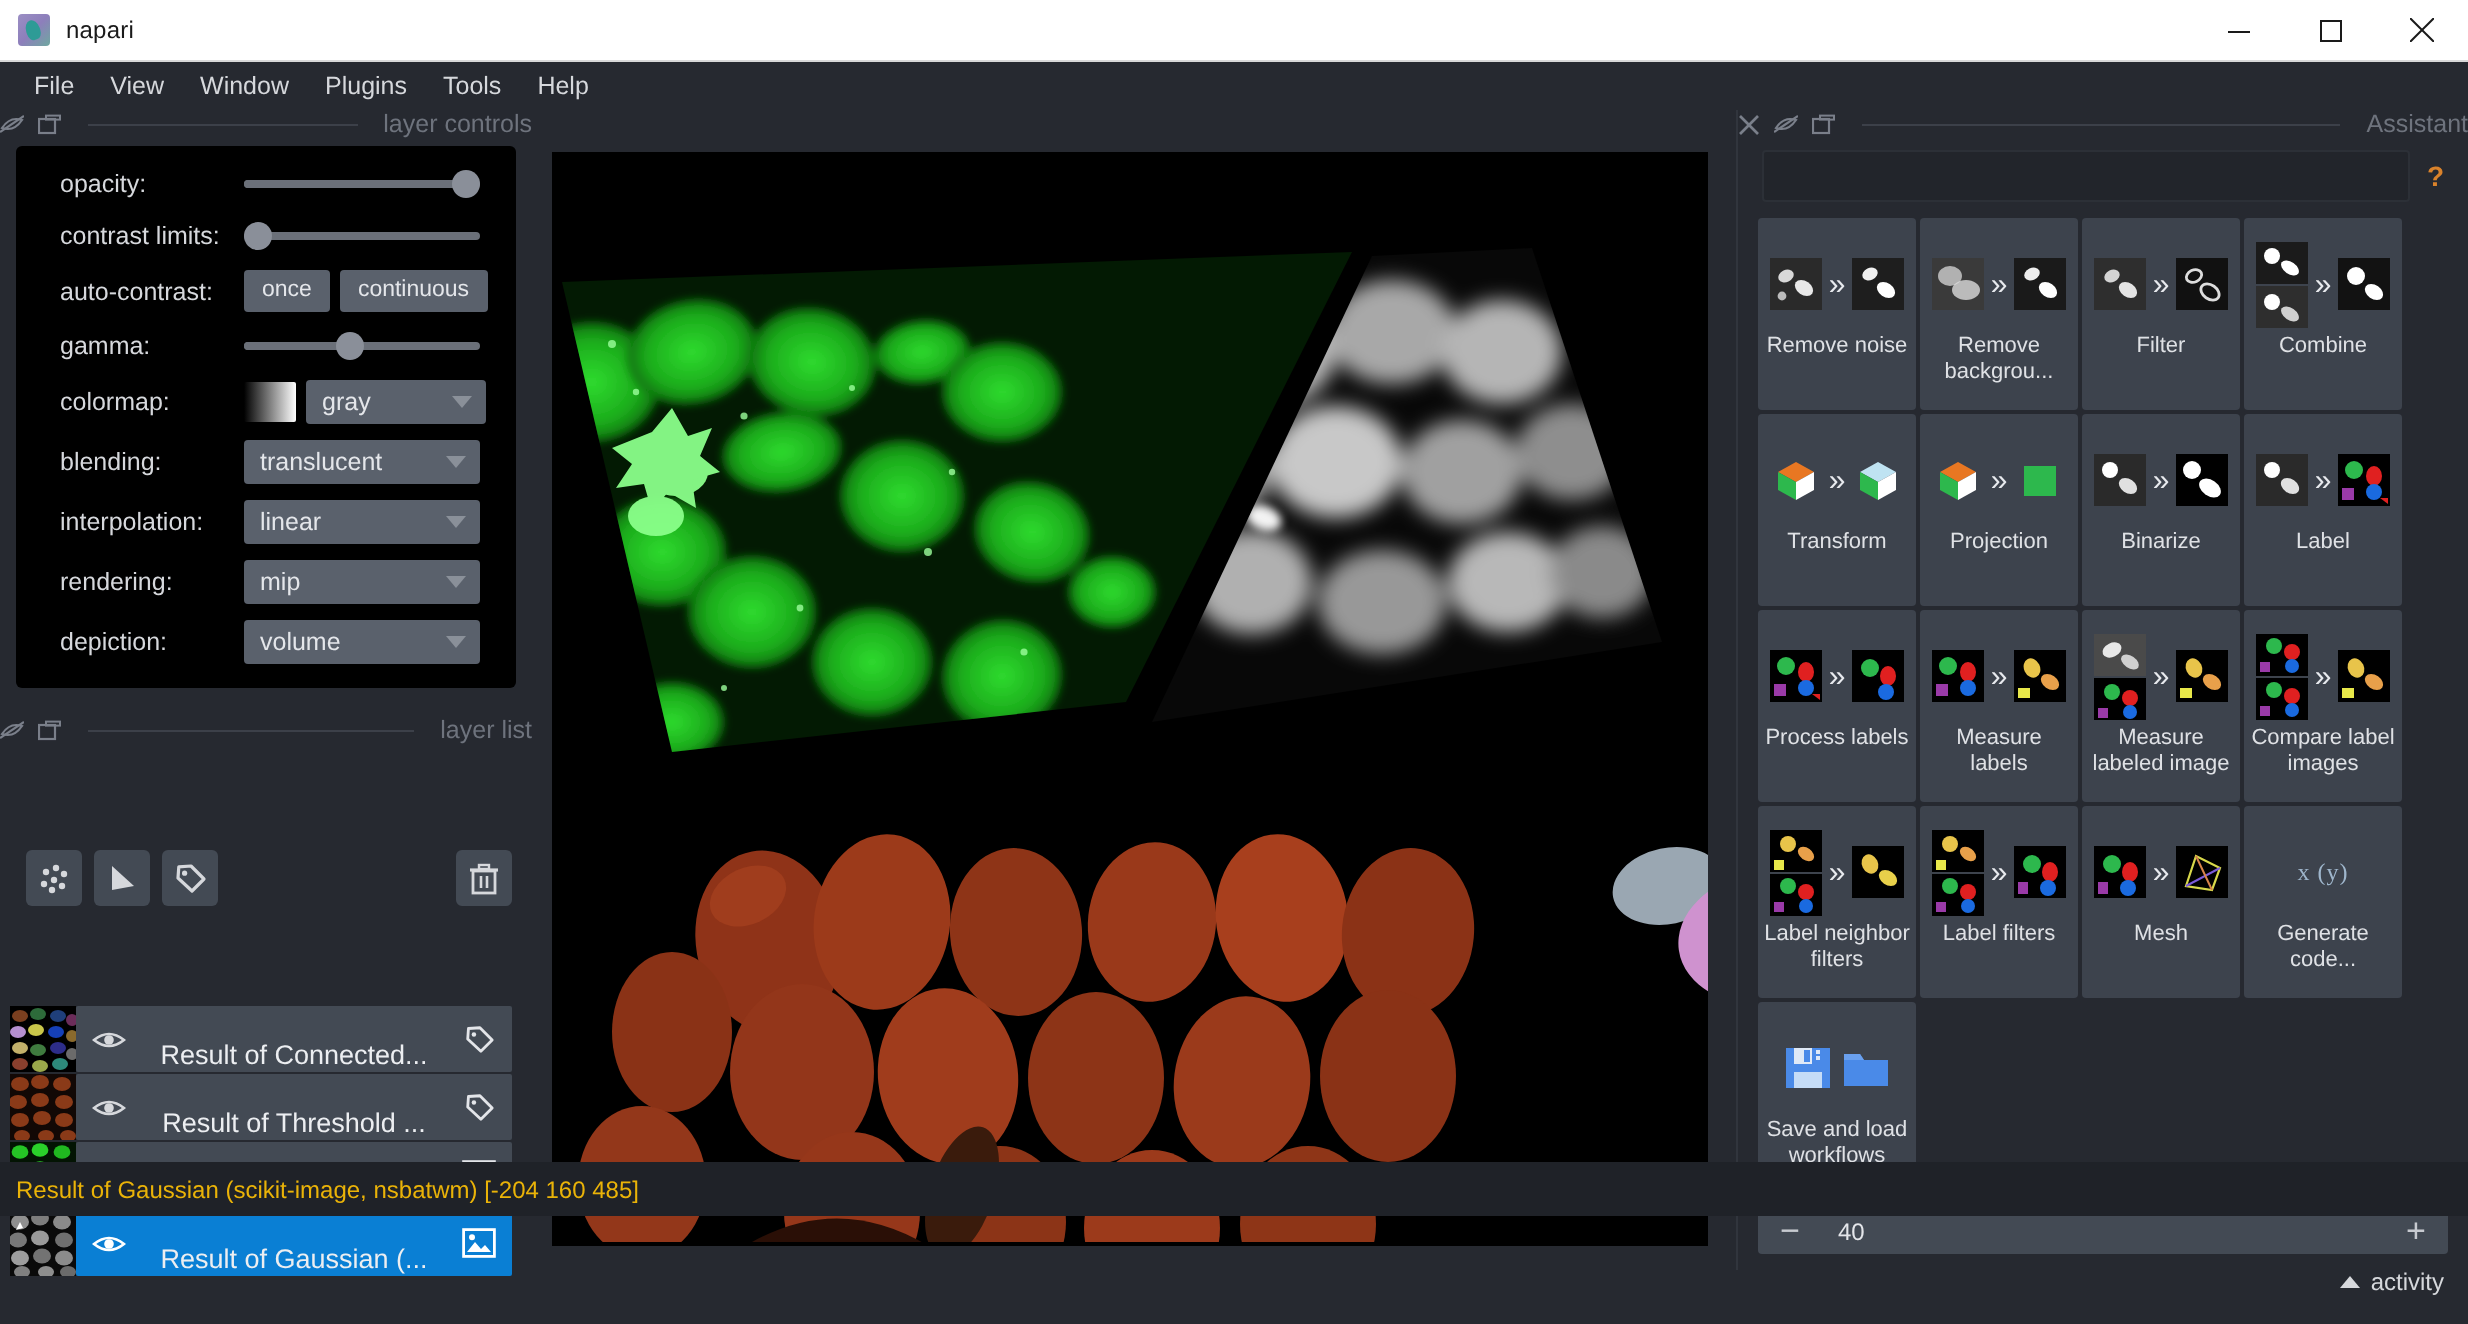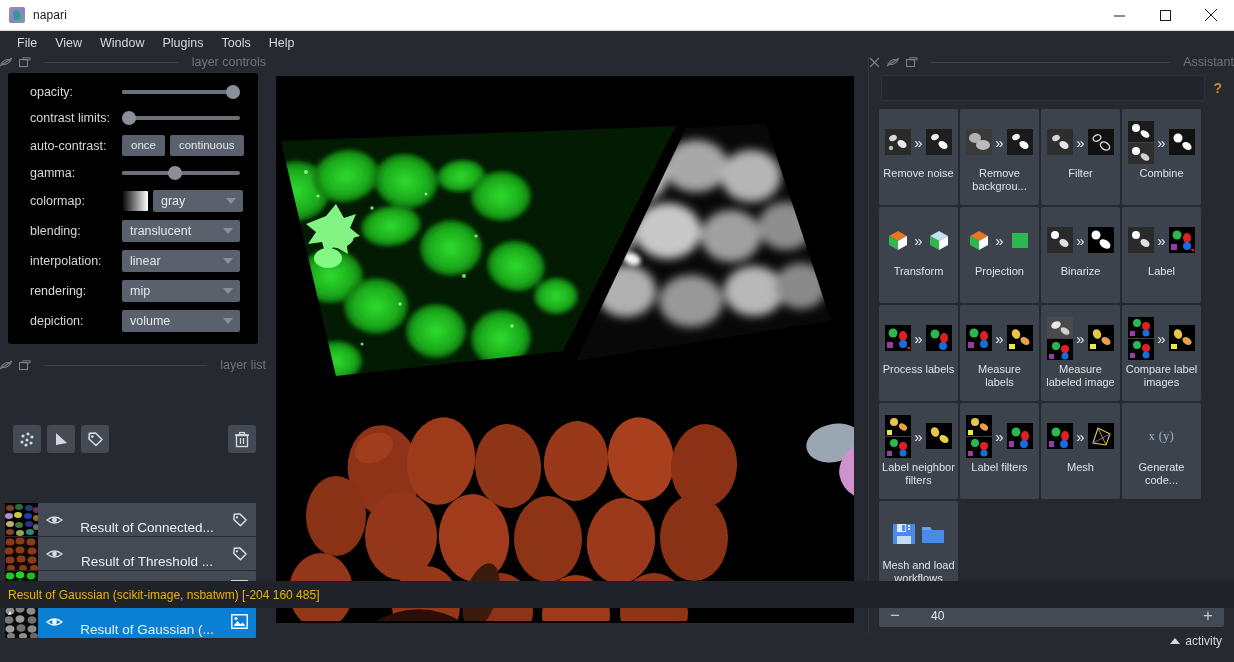--- a/index.html
+++ b/index.html
@@ -230,21 +230,21 @@
 
   .bottom-spin {
     margin: 8px 10px 0 10px;
     height: 22px; background: #434a54; border-radius: 2px;
     display: flex; align-items: center; padding: 0 8px;
     color: #e4e6ea; font-size: 12px;
   }
   .bottom-spin .minus, .bottom-spin .plus {
     color: #c7cad0; font-size: 17px; line-height: 16px; width: 16px; text-align: center;
   }
-  .bottom-spin .val { margin-left: 28px; flex: 1 1 auto; }
+  .bottom-spin .val { margin-left: 16px; flex: 1 1 auto; }
   .activity-row {
     display: flex; justify-content: flex-end; align-items: center; gap: 5px;
     padding: 7px 12px 0 0; color: #d6d8dc; font-size: 12px;
   }
   .activity-caret {
     width: 0; height: 0; border-left: 5px solid transparent;
     border-right: 5px solid transparent; border-bottom: 6px solid #d6d8dc;
   }
 
   
@@ -1139,21 +1139,21 @@
               <rect x="11" y="4" width="3" height="6" fill="#4a8ae8"></rect>
               <rect x="6" y="15" width="14" height="8" fill="#c5dcf7"></rect>
               <rect x="17" y="4" width="2" height="2" fill="#dfe9f7"></rect>
               <rect x="17" y="7" width="2" height="2" fill="#dfe9f7"></rect>
             </svg>
           <svg class="mini" viewBox="0 0 26 26">
               <path d="M2 6 L10 6 L12 9 L24 9 L24 22 L2 22 Z" fill="#4a8ae8"></path>
               <path d="M2 6 L10 6 L12 9 L2 9 Z" fill="#6aa0ee"></path>
             </svg>
         </div>
-        <div class="tile-label">Mesh and load workflows</div>
+        <div class="tile-label">Save and load workflows</div>
       </div>
 
     </div>
 
     <div style="margin-top:auto;">
       <div class="bottom-spin">
         <span class="minus">−</span>
         <span class="val">40</span>
         <span class="plus">+</span>
       </div>

